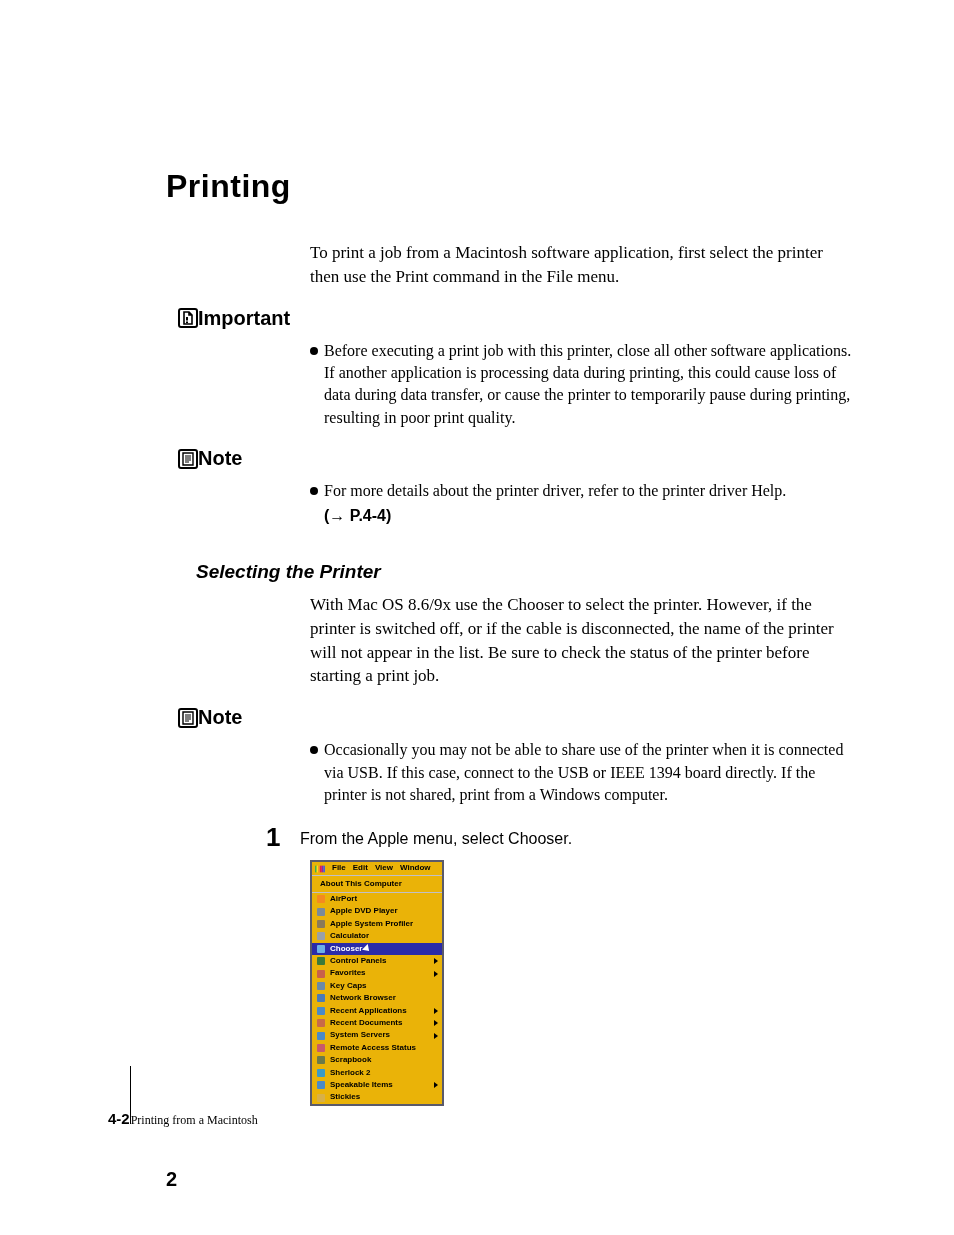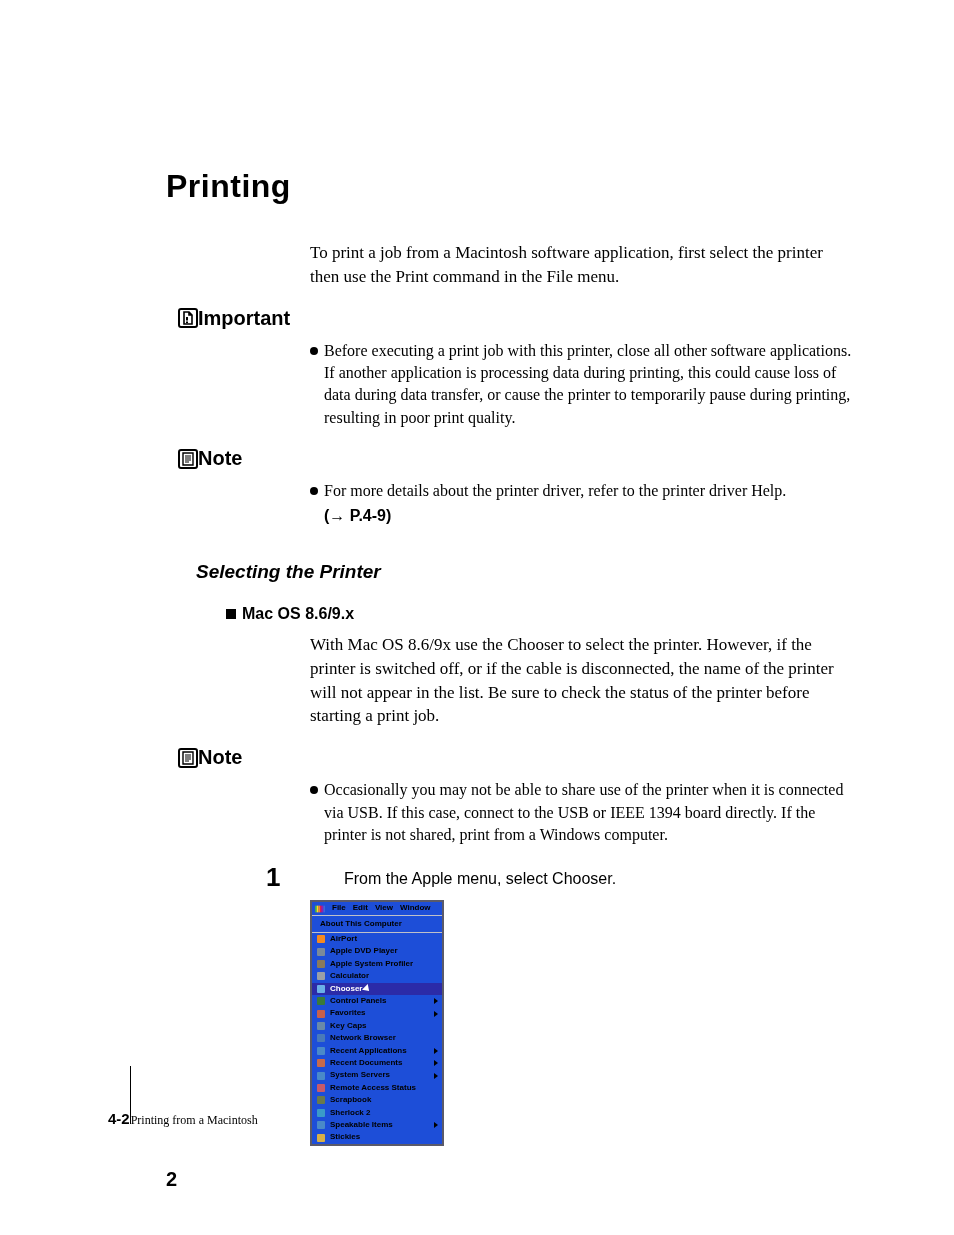--- a/index.html
+++ b/index.html
@@ -14,22 +14,22 @@
   .bullet-row{display:flex;align-items:flex-start;}
   .bullet-dot{flex:0 0 auto;width:8px;height:8px;background:#000;border-radius:50%;margin-top:7px;margin-right:6px;}
   .bullet-text{flex:1;}
   .sub-indent{margin-left:14px;margin-top:2px;}
   .h2{font-family:Arial,Helvetica,sans-serif;font-style:italic;font-weight:bold;font-size:19px;margin-top:34px;margin-left:30px;}
   .h3{font-family:Arial,Helvetica,sans-serif;font-weight:bold;font-size:16px;margin-top:22px;margin-left:60px;}
   .sq{display:inline-block;width:10px;height:10px;background:#000;margin-right:6px;vertical-align:baseline;}
   .body{margin-left:144px;margin-top:10px;font-size:17px;line-height:1.4;}
   .step{margin-top:18px;margin-left:100px;display:flex;align-items:flex-start;}
   .step-num{font-family:Arial,Helvetica,sans-serif;font-weight:bold;font-size:26px;width:34px;flex:0 0 auto;line-height:1;}
-  .step-text{font-family:Arial,Helvetica,sans-serif;font-size:16px;margin-top:6px;margin-left:44px;}
-  .menu-shot{margin-left:144px;margin-top:10px;width:130px;border:2px solid #5a5a6a;font-family:"Arial Black",Arial,Helvetica,sans-serif;font-weight:900;font-size:8px;line-height:1.3;background:#1d4ed8;}
+  .step-text{font-family:Arial,Helvetica,sans-serif;font-size:16px;margin-top:6px;}
+  .menu-shot{margin-left:144px;margin-top:10px;width:130px;border:2px solid #5a5a6a;font-family:"Arial Black",Arial,Helvetica,sans-serif;font-weight:900;font-size:8px;line-height:1.3;background:#eab308;}
   .menubar{display:flex;align-items:center;gap:7px;padding:1px 3px;border-bottom:1px solid #c0c0c8;}
   .apple{width:10px;height:8px;display:inline-block;}
   .apple svg{display:block;}
   .menubar span{color:#000;}
   .menu-section{padding:2px 4px;border-bottom:1px solid #c0c0c8;}
   .menu-item{display:flex;align-items:center;gap:4px;padding:1px 4px;}
   .menu-item.sel{background:#2b2ba8;color:#fff;}
   .mi-icon{width:10px;height:10px;flex:0 0 auto;}
   .mi-label{flex:1;white-space:nowrap;}
   .mi-arrow{width:0;height:0;border-top:3px solid transparent;border-bottom:3px solid transparent;border-left:4px solid #000;}
@@ -78,29 +78,26 @@
               <path d="M4 4h6M4 6h6M4 8h6M4 10h4" stroke="#000" stroke-width="1"></path>
             </svg>
         </span>
         <span>Note</span>
       </div>
       <div class="callout-body">
         <div class="bullet-row">
           <div class="bullet-dot"></div>
           <div class="bullet-text">For more details about the printer driver, refer to the printer driver Help.</div>
         </div>
-        <div class="sub-indent arrow-glyph">(→ P.4-9)</div>
+        <div class="sub-indent arrow-glyph">(→ P.4-4)</div>
       </div>
     </div>
 
     <div class="h2">Selecting the Printer</div>
 
-    <div class="h3">
-      <span class="sq"></span><span>Mac OS 8.6/9.x</span>
-    </div>
 
     <div class="body">With Mac OS 8.6/9x use the Chooser to select the printer. However, if the printer is switched off, or if the cable is disconnected, the name of the printer will not appear in the list. Be sure to check the status of the printer before starting a print job.</div>
 
     <div class="callout">
       <div class="callout-label">
         <span class="callout-icon">
           <svg width="14" height="14" viewBox="0 0 14 14">
               <path d="M2 1h10v12H2z" fill="none" stroke="#000" stroke-width="1.4"></path>
               <path d="M4 4h6M4 6h6M4 8h6M4 10h4" stroke="#000" stroke-width="1"></path>
             </svg>

